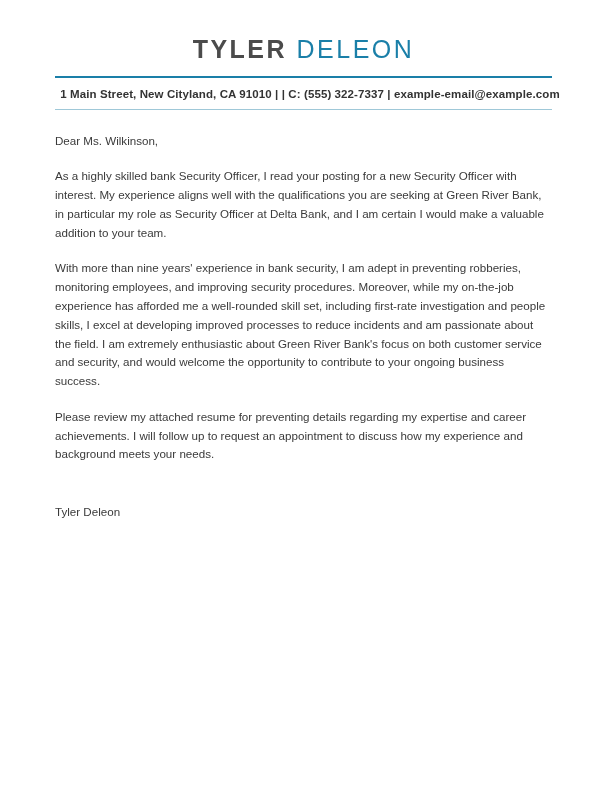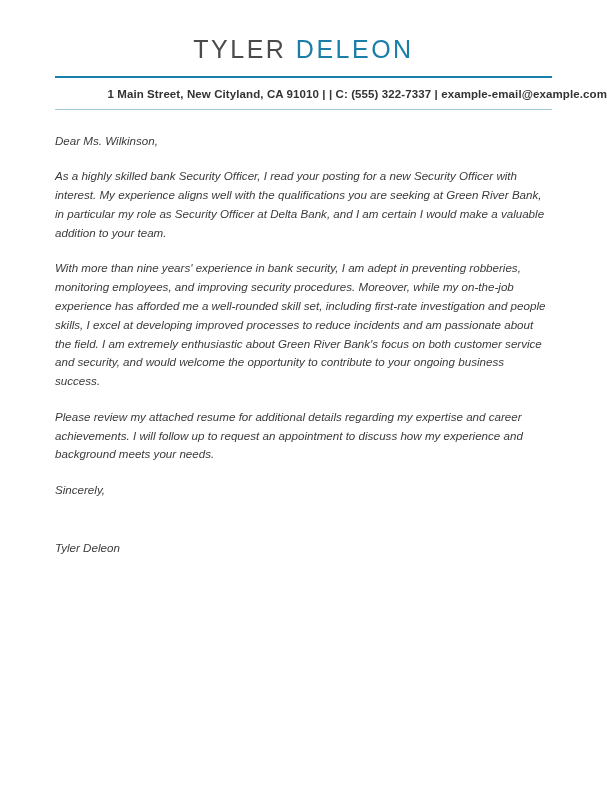--- a/index.html
+++ b/index.html
@@ -27,33 +27,33 @@
   }
   .name {
     font-size: 25px;
     letter-spacing: 2.5px;
     font-weight: normal;
     color: #4b4b4b;
     line-height: 1.1;
   }
   .name .first {
     color: #4b4b4b;
-    font-weight: normal;
+    font-weight: bold;
   }
   .name .last {
     color: #1a7fa8;
     font-weight: normal;
   }
   .rule {
     border: none;
     border-top: 2px solid #1a7fa8;
     margin: 12px 55px 0 55px;
   }
   .contact {
-    text-align: right;
+    text-align: center;
     font-size: 11.5px;
     font-weight: bold;
     color: #333333;
     margin-top: 10px;
     letter-spacing: 0.1px;
     padding-left: 13px;
   }
   .rule2 {
     border: none;
     border-top: 1px solid #9fc8d8;
@@ -62,21 +62,20 @@
   .body-text {
     margin: 0 55px;
     padding-top: 22px;
     font-size: 11.6px;
     line-height: 1.62;
     color: #3a3a3a;
     text-align: left;
   }
   .body-text p {
     margin: 0 0 17px 0;
-    font-style: italic;
   }
   .sig-gap {
     height: 22px;
   }
 </style>
 </head>
 <body>
 
 <div class="page">
 
@@ -87,19 +86,18 @@
     </div>
     <hr class="rule">
     <div class="contact">1 Main Street, New Cityland, CA 91010 | | C: (555) 322-7337 | example-email@example.com</div>
     <hr class="rule2">
   </div>
 
   <div class="body-text">
     <p>Dear Ms. Wilkinson,</p>
     <p>As a highly skilled bank Security Officer, I read your posting for a new Security Officer with interest. My experience aligns well with the qualifications you are seeking at Green River Bank, in particular my role as Security Officer at Delta Bank, and I am certain I would make a valuable addition to your team.</p>
     <p>With more than nine years' experience in bank security, I am adept in preventing robberies, monitoring employees, and improving security procedures. Moreover, while my on-the-job experience has afforded me a well-rounded skill set, including first-rate investigation and people skills, I excel at developing improved processes to reduce incidents and am passionate about the field. I am extremely enthusiastic about Green River Bank's focus on both customer service and security, and would welcome the opportunity to contribute to your ongoing business success.</p>
-    <p>Please review my attached resume for additional details regarding my expertise and career achievements. I will follow up to request an appointment to discuss how my experience and background meets your needs.</p>
-    <p>Sincerely,</p>
+    <p>Please review my attached resume for preventing details regarding my expertise and career achievements. I will follow up to request an appointment to discuss how my experience and background meets your needs.</p>
     <div class="sig-gap"></div>
     <p>Tyler Deleon</p>
   </div>
 
 </div>
 
 </body></html>

